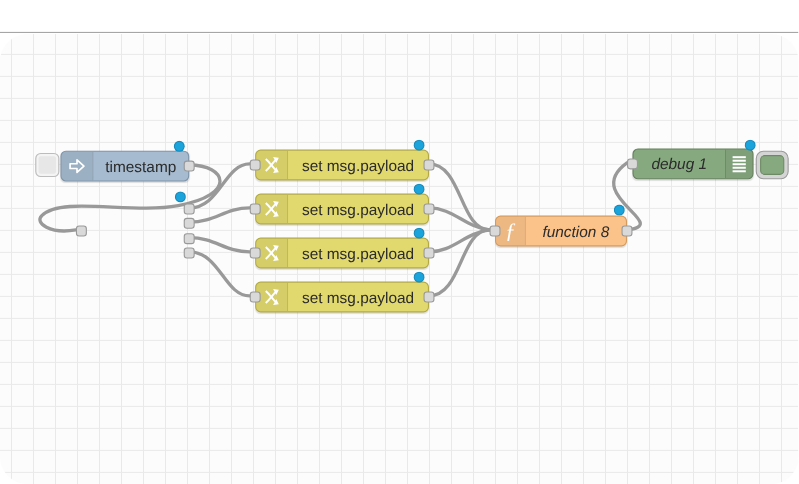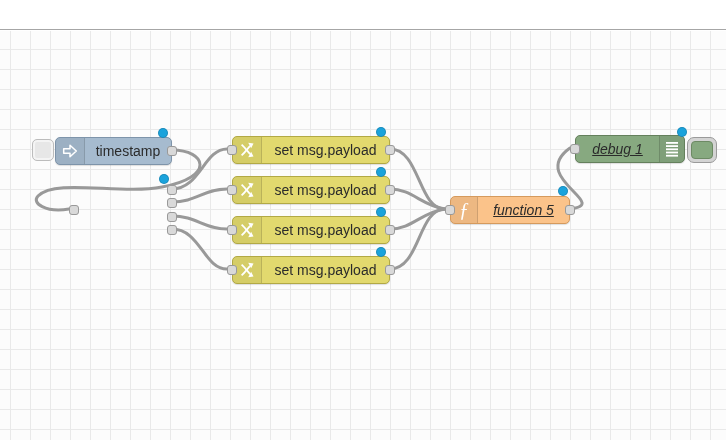--- a/index.html
+++ b/index.html
@@ -2,33 +2,33 @@
 <html><head>
 <meta charset="utf-8">
 <style>
   html,body{margin:0;padding:0;background:#fff;font-family:"Liberation Sans",sans-serif;}
   .screen{position:relative;width:726px;height:440px;overflow:hidden;background:#fff;}
   .titlebar{position:absolute;left:0;top:0;width:726px;height:30px;background:#ffffff;border-bottom:1px solid #a6a6a6;box-sizing:border-box;}
   .canvas{position:absolute;left:0;top:31px;width:726px;height:409px;
     background-color:#fcfcfc;
     background-image:linear-gradient(to right,#e9e9e9 1px,transparent 1px),
                      linear-gradient(to bottom,#e9e9e9 1px,transparent 1px);
-    background-size:20px 20px;background-position:10px 18px;}
+    background-size:20px 20px;background-position:10px 18px;border-radius:25px;}
   .wires{position:absolute;left:0;top:0;width:726px;height:409px;}
   .wires path{stroke:#999;stroke-width:3;fill:none;stroke-linecap:round;}
   .node{position:absolute;border-radius:5px;box-sizing:border-box;display:flex;align-items:stretch;font-size:14px;color:#2b2b2b;box-shadow:0 1px 1px rgba(0,0,0,0.12);}
   .node .label{flex:1;display:flex;align-items:center;justify-content:center;white-space:nowrap;overflow:hidden;}
   .iconbox{width:28px;display:flex;align-items:center;justify-content:center;background:rgba(0,0,0,0.055);}
   .iconbox.left{border-right:1px solid rgba(0,0,0,0.13);border-radius:4px 0 0 4px;}
   .iconbox.right{border-left:1px solid rgba(0,0,0,0.13);border-radius:0 4px 4px 0;}
   .n-inject{background:#a6bbcf;border:1px solid #7e94aa;}
   .n-yellow{background:#e2d96e;border:1px solid #b2a945;}
   .n-func{background:#fbc38a;border:1px solid #d59a5d;}
   .n-debug{background:#87a980;border:1px solid #64805c;}
-  .italic .label{font-style:italic;text-decoration:underline;}
+  .italic .label{font-style:italic;}
   .port{position:absolute;width:10px;height:10px;border-radius:3px;background:#d9d9d9;border:1px solid #999;box-sizing:border-box;}
   .dot{position:absolute;width:10px;height:10px;border-radius:50%;background:#1ba3dc;border:1px solid rgba(0,0,0,0.15);box-sizing:border-box;}
   .inject-btn{position:absolute;left:32px;top:108px;width:22px;height:22px;border-radius:5px;background:#e7e7e7;border:1px solid #bcbcbc;box-shadow:inset 0 0 0 2px #f4f4f4;box-sizing:border-box;}
   .debug-btn{position:absolute;left:687px;top:106px;width:30px;height:26px;border-radius:7px;background:#d4d4d4;border:1px solid #9a9a9a;box-sizing:border-box;}
   .debug-btn .inner{position:absolute;left:3px;top:3px;right:3px;bottom:3px;border-radius:4px;background:#87a980;border:1px solid #6d8a64;box-sizing:border-box;}
 </style>
 </head>
 <body>
 
 <div class="screen">
@@ -106,21 +106,21 @@
           <polygon points="11.4,18 17.2,17.2 14.6,12" fill="#fff"></polygon>
         </svg>
       </div>
       <div class="label">set msg.payload</div>
     </div>
 
     <div class="node n-func italic" style="left:450px;top:165px;width:120px;height:28px;">
       <div class="iconbox left" style="width:26px;">
         <span style="color:#fff;font-family:'Liberation Serif',serif;font-style:italic;font-size:20px;line-height:1;">ƒ</span>
       </div>
-      <div class="label">function 5</div>
+      <div class="label">function 8</div>
     </div>
 
     <div class="node n-debug italic" style="left:575px;top:104px;width:110px;height:28px;">
       <div class="label">debug 1</div>
       <div class="iconbox right" style="width:24px;">
         <svg width="14" height="18" viewBox="0 0 14 18">
           <rect x="1" y="2" width="12" height="1.8" fill="#fff"></rect>
           <rect x="1" y="5.2" width="12" height="1.8" fill="#fff"></rect>
           <rect x="1" y="8.4" width="12" height="1.8" fill="#fff"></rect>
           <rect x="1" y="11.6" width="12" height="1.8" fill="#fff"></rect>

